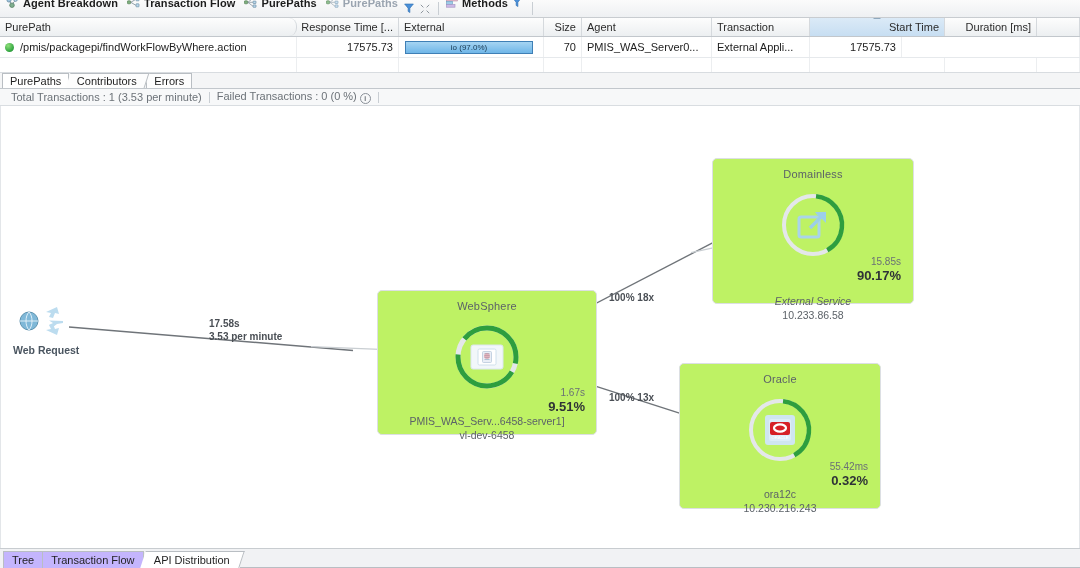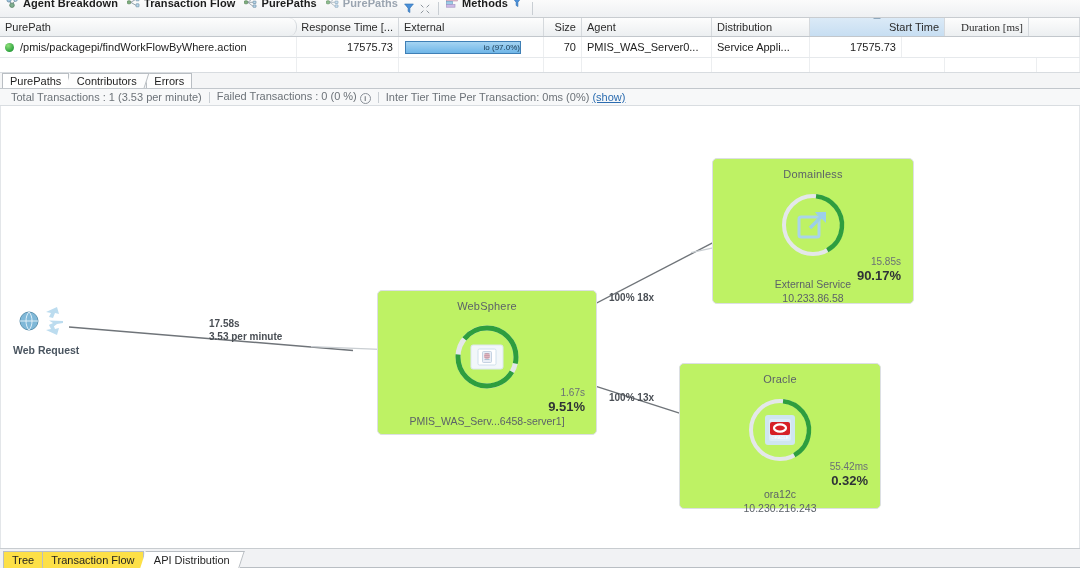--- a/index.html
+++ b/index.html
@@ -59,24 +59,24 @@
     border-right:1px solid #eceef0;padding:0 5px;
     font-size:11px;color:#1d1d1d;overflow:hidden;white-space:nowrap;
   }
   .td.num{justify-content:flex-end;}
   .statusdot{
     width:9px;height:9px;border-radius:50%;
     background:radial-gradient(circle at 35% 30%,#8fe07a,#2fa33f 70%,#1f7a2c);
     margin-right:6px;flex:0 0 9px;
   }
   .bkbar{
-    width:116px;height:13px;box-sizing:border-box;
+    width:128px;height:13px;box-sizing:border-box;
     background:linear-gradient(#a5d4f2,#6fb6e8);
     border:1px solid #3f7fb5;
-    display:flex;align-items:center;justify-content:flex-end;
+    display:flex;align-items:center;justify-content:center;
     font-size:8px;color:#17374f;
   }
   .trow-empty{display:flex;height:14px;background:#fff;border-bottom:1px solid #d8dce0;}
   .trow-empty .td{border-right:1px solid #eceef0;}
 
   
   .tabbar{
     flex:0 0 16px;height:16px;display:flex;align-items:flex-end;
     background:#f4f5f6;border-bottom:1px solid #c2c7cc;padding-left:2px;box-sizing:border-box;
   }
@@ -137,21 +137,21 @@
   .srcnode .slabel{font-size:10.5px;color:#4a5560;font-weight:bold;margin-top:2px;}
 
   
   .bottombar{
     flex:0 0 20px;height:20px;display:flex;align-items:flex-end;
     background:#f1f2f4;border-top:1px solid #c8ccd0;padding-left:3px;box-sizing:border-box;
   }
   .btab{
     height:17px;display:flex;align-items:center;padding:8px 8px;box-sizing:border-box;
     font-size:11px;color:#1f1f1f;border:1px solid #b9bec3;border-bottom:none;
-    background:#fde047;margin-right:-1px;white-space:nowrap;
+    background:#c4b5fd;margin-right:-1px;white-space:nowrap;
   }
   .btab.active{background:#ffffff;}
   .btab.slant{transform:skewX(-18deg);padding:0 11px;border-left:none;}
   .btab.slant span{display:inline-block;transform:skewX(18deg);}
   .btab-filler{flex:1 1 auto;height:17px;border-bottom:1px solid #b9bec3;}
 </style>
 </head>
 <body>
 
 <div class="app">
@@ -242,43 +242,43 @@
   </div>
 
   <div class="table">
 
     <div class="thead">
       <div class="th" style="width:297px;border-radius:8px;">PurePath</div>
       <div class="th num" style="width:102px;">Response Time [...</div>
       <div class="th" style="width:145px;">External</div>
       <div class="th num" style="width:38px;">Size</div>
       <div class="th" style="width:130px;">Agent</div>
-      <div class="th" style="width:98px;">Distribution</div>
+      <div class="th" style="width:98px;">Transaction</div>
       <div class="th sorted" style="width:135px;">
         <span class="sortmark"></span>
         <span>Start Time</span>
       </div>
-      <div class="th num" style="width:84px;font-family:Liberation Serif, serif;">Duration [ms]</div>
+      <div class="th num" style="width:92px;">Duration [ms]</div>
       <div class="th" style="flex:1 1 auto;"></div>
     </div>
 
     <div class="trow">
       <div class="td" style="width:297px;">
         <span class="statusdot"></span>
         <span>/pmis/packagepi/findWorkFlowByWhere.action</span>
       </div>
       <div class="td num" style="width:102px;">17575.73</div>
       <div class="td" style="width:145px;padding:0 6px;">
         <span class="bkbar">
           <span>io (97.0%)</span>
         </span>
       </div>
       <div class="td num" style="width:38px;">70</div>
       <div class="td" style="width:130px;">PMIS_WAS_Server0...</div>
-      <div class="td" style="width:98px;">Service Appli...</div>
+      <div class="td" style="width:98px;">External Appli...</div>
       <div class="td num" style="width:92px;">17575.73</div>
       <div class="td" style="flex:1 1 auto;"></div>
     </div>
 
     <div class="trow-empty">
       <div class="td" style="width:297px;"></div>
       <div class="td" style="width:102px;"></div>
       <div class="td" style="width:145px;"></div>
       <div class="td" style="width:38px;"></div>
       <div class="td" style="width:130px;"></div>
@@ -301,24 +301,20 @@
     </div>
   </div>
 
   <div class="statusstrip">
     <span class="seg">Total Transactions :  1 (3.53 per minute)</span>
     <span class="vsep"></span>
     <span class="seg">
       <span>Failed Transactions :  0 (0 %)</span><span class="infoglyph">i</span>
     </span>
     <span class="vsep"></span>
-    <span class="seg">
-      <span>Inter Tier Time Per Transaction: 0ms (0%)</span>
-      <span class="link">(show)</span>
-    </span>
   </div>
 
   <div class="canvas">
 
     <svg class="edges" viewBox="0 0 1078 452" preserveAspectRatio="none">
       <defs>
         <marker id="ah" markerWidth="9" markerHeight="7" refX="8" refY="3.5" orient="auto">
           <path d="M0 0 L9 3.5 L0 7 L2.2 3.5 Z" fill="#b9bfc4"></path>
         </marker>
       </defs>
@@ -369,20 +365,21 @@
               <circle cx="18" cy="15" r="3" fill="#d9848c" opacity=".55"></circle>
             </svg>
           </span>
         </div>
       </div>
       <div class="metrics" style="right:11px;top:95px;">
         <div class="mtime">1.67s</div>
         <div class="mpct">9.51%</div>
       </div>
       <div class="nsub" style="margin-top:22px;">PMIS_WAS_Serv...6458-server1]</div>
+      <div class="nsub">vl-dev-6458</div>
     </div>
 
     <div class="node" style="left:711px;top:52px;width:202px;height:146px;">
       <div class="ntitle">Domainless</div>
       <div class="donutwrap" style="width:70px;height:70px;">
         <div class="donut">
           <svg width="70" height="70" viewBox="0 0 70 70">
             <circle cx="35" cy="35" r="29" fill="none" stroke="#e4e7ea" stroke-width="4"></circle>
             <circle cx="35" cy="35" r="29" fill="none" stroke="#2e9e3e" stroke-width="4.5" stroke-dasharray="73 109" stroke-dashoffset="0" transform="rotate(-84 35 35)"></circle>
           </svg>
@@ -392,21 +389,21 @@
               <path d="M14 20 L29 5" stroke="#9ccfe8" stroke-width="3.4" fill="none"></path>
               <path d="M19 4 H30 V15 L26 11 L22 8 Z" fill="#9ccfe8"></path>
             </svg>
           </span>
         </div>
       </div>
       <div class="metrics" style="right:12px;top:96px;">
         <div class="mtime">15.85s</div>
         <div class="mpct">90.17%</div>
       </div>
-      <div class="nsub" style="margin-top:17px;">External Service</div>
+      <div class="nsub" style="margin-top:34px;font-style:italic;">External Service</div>
       <div class="nsub">10.233.86.58</div>
     </div>
 
     <div class="node" style="left:678px;top:257px;width:202px;height:146px;">
       <div class="ntitle">Oracle</div>
       <div class="donutwrap" style="width:70px;height:70px;">
         <div class="donut">
           <svg width="70" height="70" viewBox="0 0 70 70">
             <circle cx="35" cy="35" r="29" fill="none" stroke="#e4e7ea" stroke-width="4"></circle>
             <circle cx="35" cy="35" r="29" fill="none" stroke="#2e9e3e" stroke-width="4.5" stroke-dasharray="73 109" stroke-dashoffset="0" transform="rotate(-84 35 35)"></circle>

